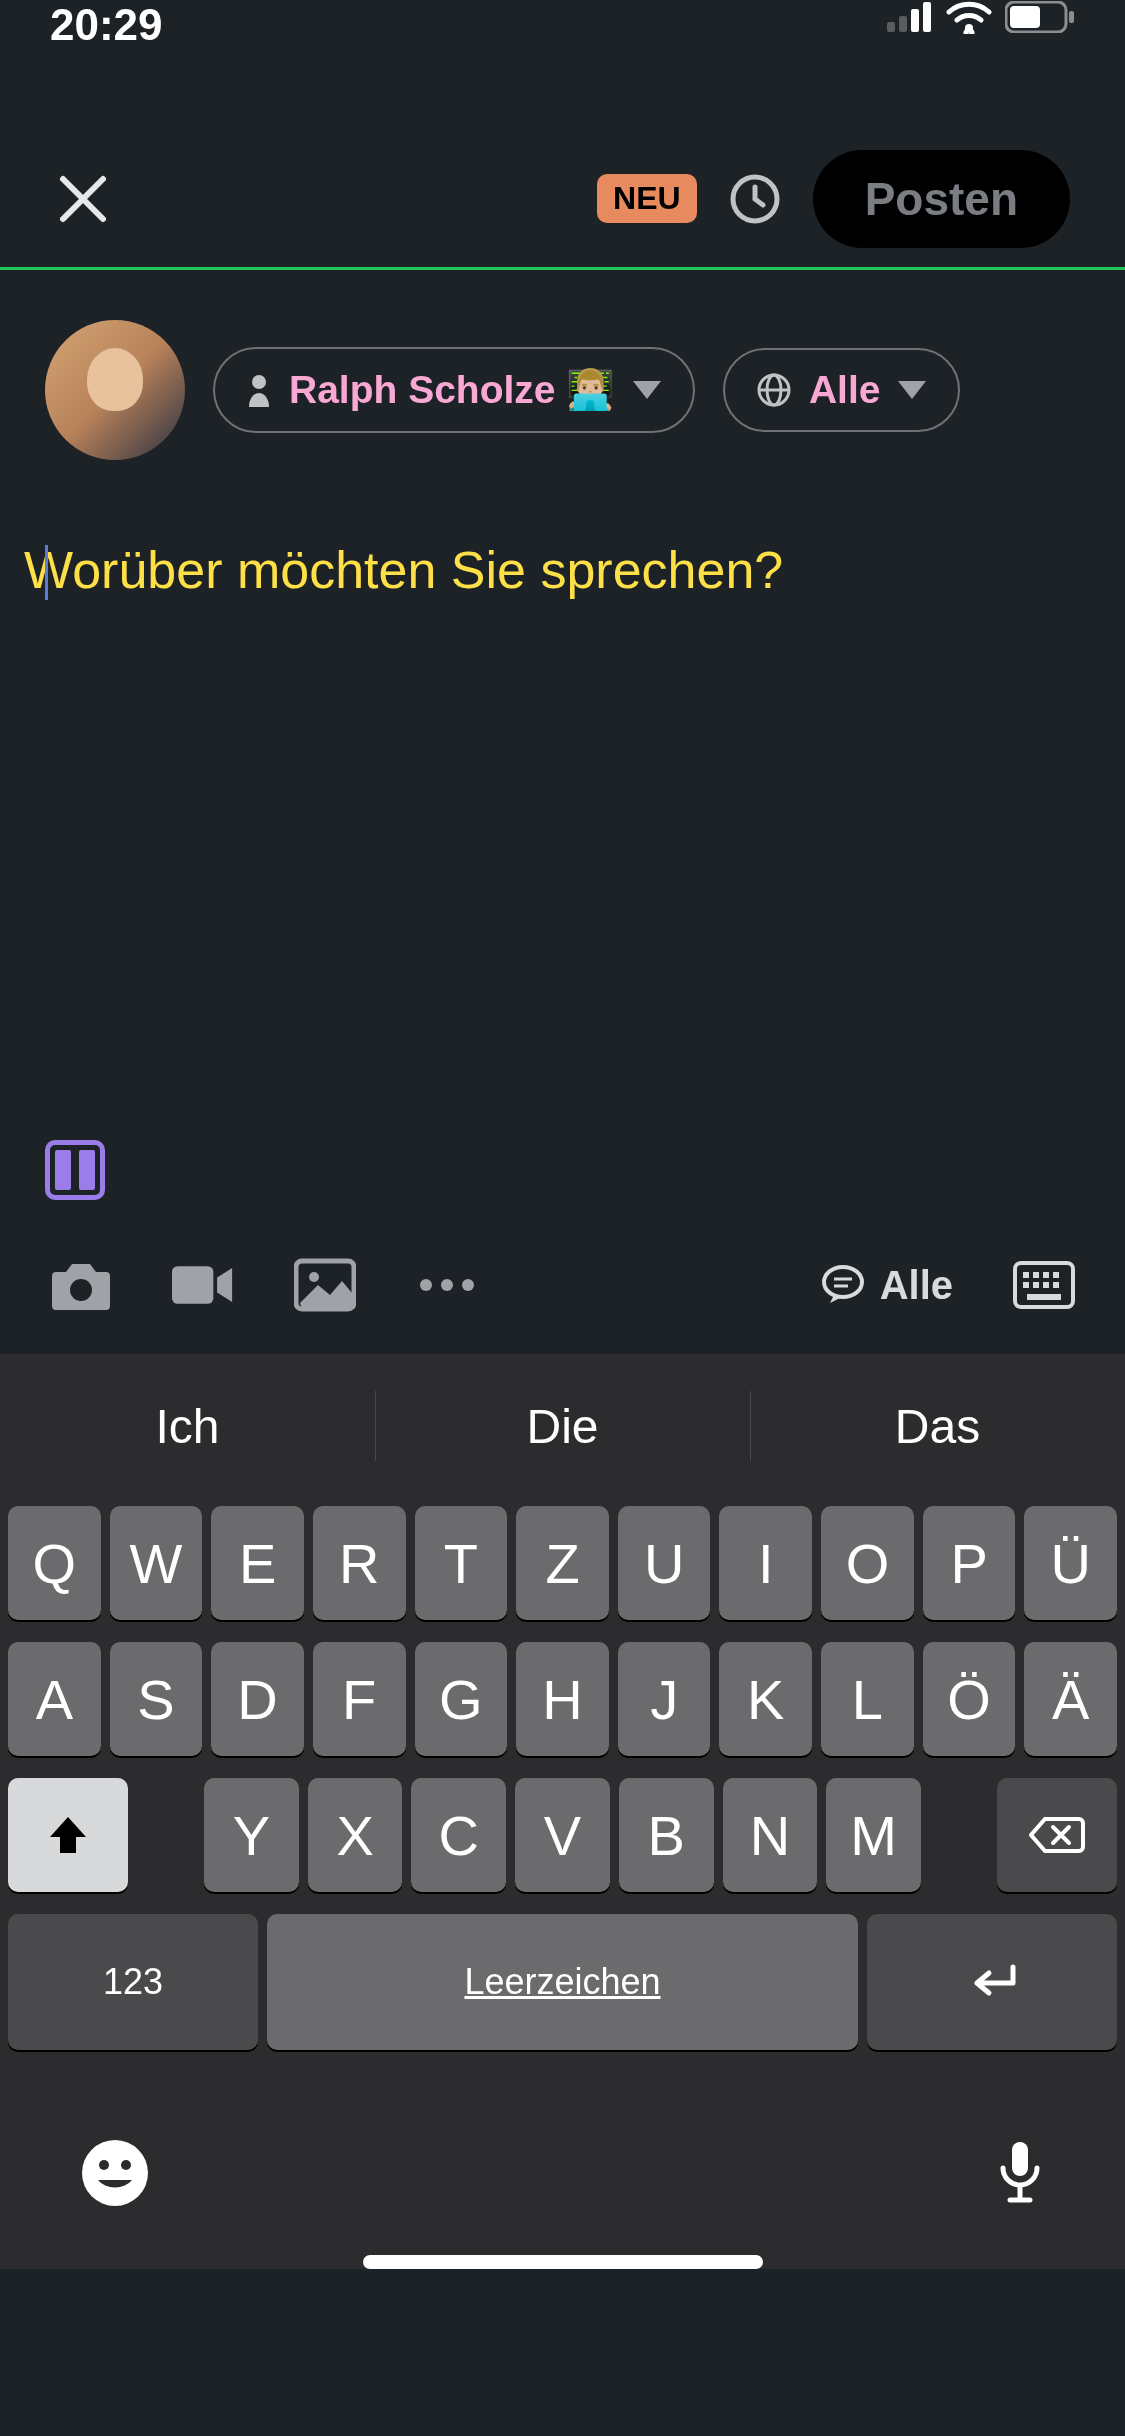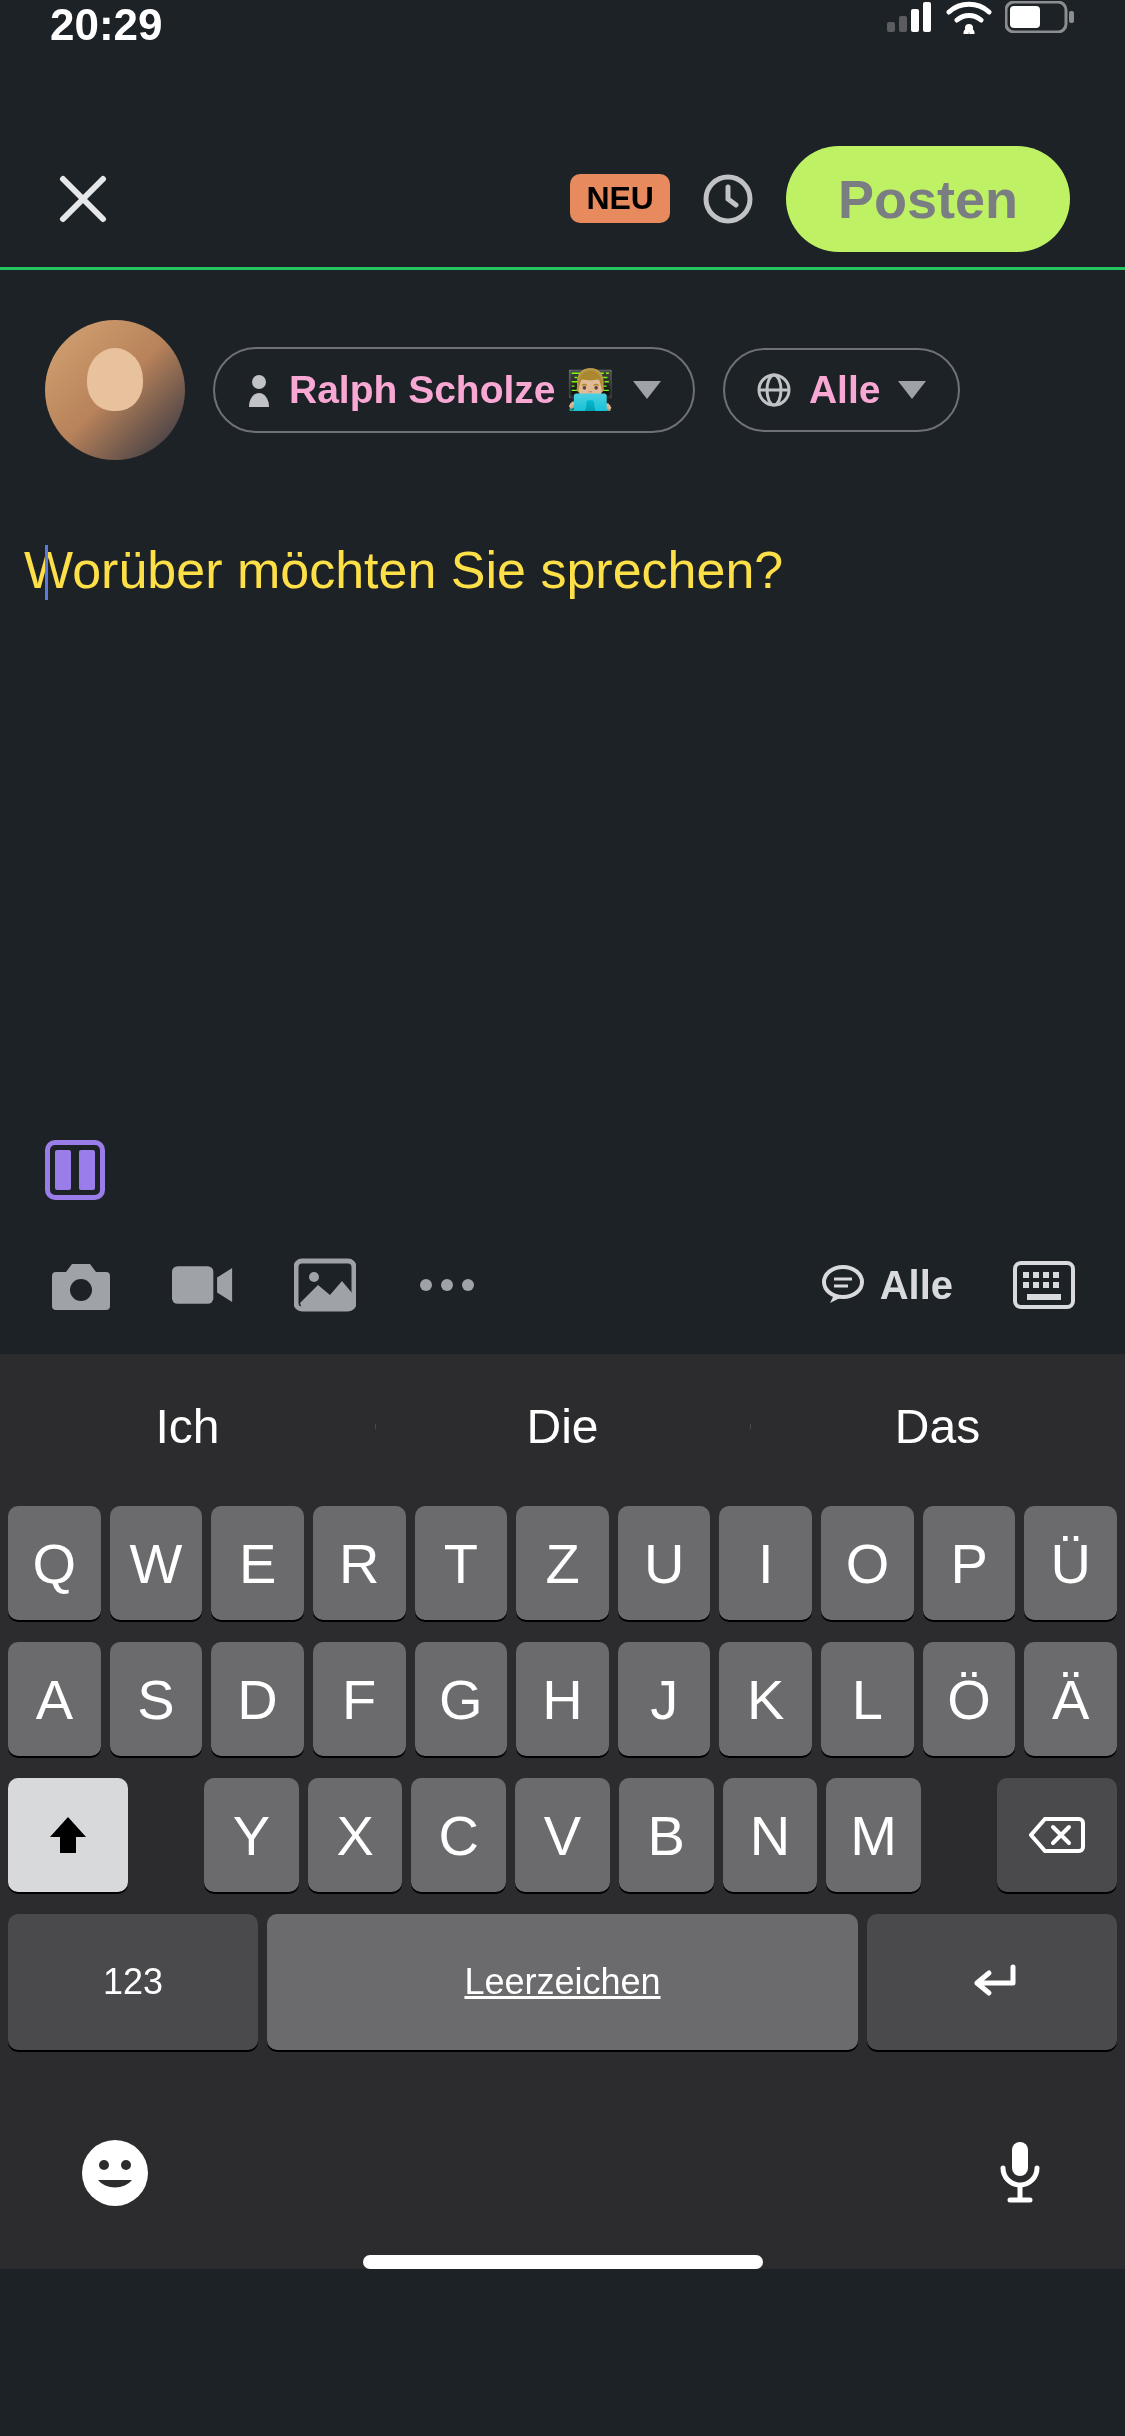--- a/index.html
+++ b/index.html
@@ -7,21 +7,21 @@
 
 .status-bar { height: 130px; display: flex; justify-content: space-between; align-items: flex-start; padding: 0 50px; }
 .status-time { font-size: 44px; font-weight: 600; }
 .status-right { display: flex; align-items: center; gap: 12px; }
 
 .header { height: 140px; display: flex; align-items: center; padding: 0 55px; border-bottom: 3px solid #22c55e; gap: 30px; }
 .close-x { width: 56px; height: 56px; display: flex; align-items: center; justify-content: center; }
 .spacer { flex: 1; }
 .neu-badge { background: #e78b5e; color: #000; font-weight: 700; font-size: 32px; padding: 6px 16px; border-radius: 10px; }
 .clock-icon { width: 56px; height: 56px; display: flex; align-items: center; justify-content: center; }
-.post-btn { background: #bef264; color: #7a7d82; font-size: 54px; font-weight: 600; padding: 22px 52px; border-radius: 60px; }
+.post-btn { background: #000000; color: #7a7d82; font-size: 46px; font-weight: 600; padding: 22px 52px; border-radius: 60px; }
 
 .composer-header { display: flex; align-items: center; gap: 28px; padding: 50px 45px 30px; }
 .avatar { width: 140px; height: 140px; border-radius: 50%; background: linear-gradient(135deg, #d4a574 0%, #b8825a 50%, #2a3040 100%); flex: 0 0 auto; position: relative; overflow: hidden; }
 .avatar::after { content: ''; position: absolute; top: 20%; left: 30%; width: 40%; height: 45%; background: #e8c29c; border-radius: 50% 50% 45% 45%; }
 
 .chip { border: 2px solid #6e7175; border-radius: 60px; display: flex; align-items: center; gap: 18px; padding: 18px 32px; font-size: 39px; font-weight: 600; color: #f9a8d4; }
 .chip .person-icon { width: 24px; height: 34px; }
 .chip .globe-icon { width: 34px; height: 34px; }
 .chip .caret { width: 0; height: 0; border-left: 14px solid transparent; border-right: 14px solid transparent; border-top: 18px solid #9fa2a7; }
 
@@ -32,21 +32,21 @@
 .template-btn::before { content: ''; position: absolute; top: 5px; bottom: 5px; left: 5px; width: 16px; background: #9a7de8; border-radius: 2px; }
 .template-btn::after { content: ''; position: absolute; top: 5px; bottom: 5px; right: 5px; width: 16px; background: #9a7de8; border-radius: 2px; }
 
 .toolbar { display: flex; align-items: center; gap: 60px; padding: 28px 50px 42px; }
 .toolbar .tb-icon { width: 62px; height: 54px; color: #9fa2a7; }
 .toolbar .tb-spacer { flex: 1; }
 .toolbar .alle-row { display: flex; align-items: center; gap: 16px; color: #d8dadd; font-size: 40px; font-weight: 600; }
 .toolbar .kb-icon { width: 62px; height: 48px; }
 
 .keyboard { background: #2c2c2e; padding-top: 12px; }
-.suggestion-row { display: flex; height: 120px; align-items: center; }
+.suggestion-row { display: flex; height: 120px; }
 .sug { flex: 1; display: flex; align-items: center; justify-content: center; font-size: 48px; color: #fff; position: relative; }
 .sug + .sug::before { content: ''; position: absolute; left: 0; top: 25px; bottom: 25px; width: 1px; background: #4a4a4c; }
 
 .key-rows { padding: 20px 8px 0; }
 .key-row { display: flex; gap: 9px; margin-bottom: 22px; justify-content: center; }
 .key { background: #6b6b6d; border-radius: 10px; height: 114px; display: flex; align-items: center; justify-content: center; font-size: 56px; color: #fff; box-shadow: 0 2px 0 #000; }
 .key.letter { flex: 1; min-width: 0; }
 .key.shift { background: #d8d9db; width: 120px; flex: 0 0 auto; }
 .key.backspace { background: #4a4a4c; width: 120px; flex: 0 0 auto; }
 .row3-gap { width: 58px; flex: 0 0 auto; }

